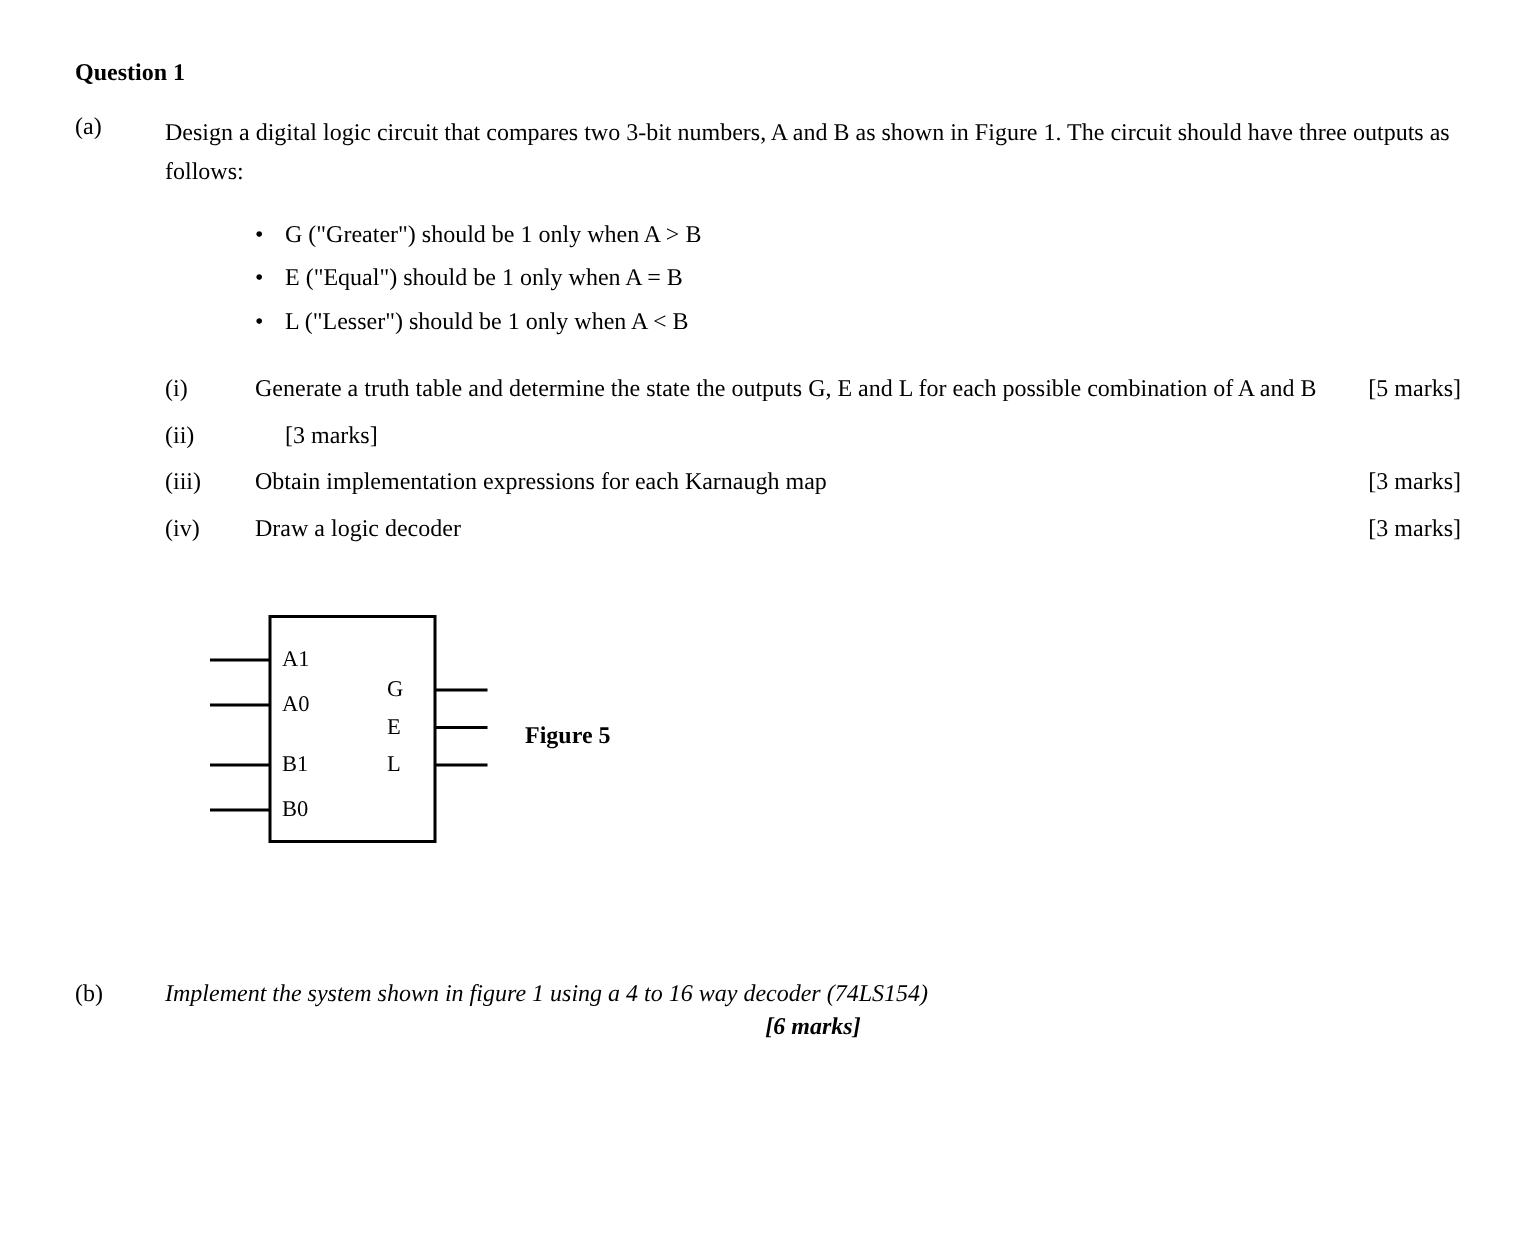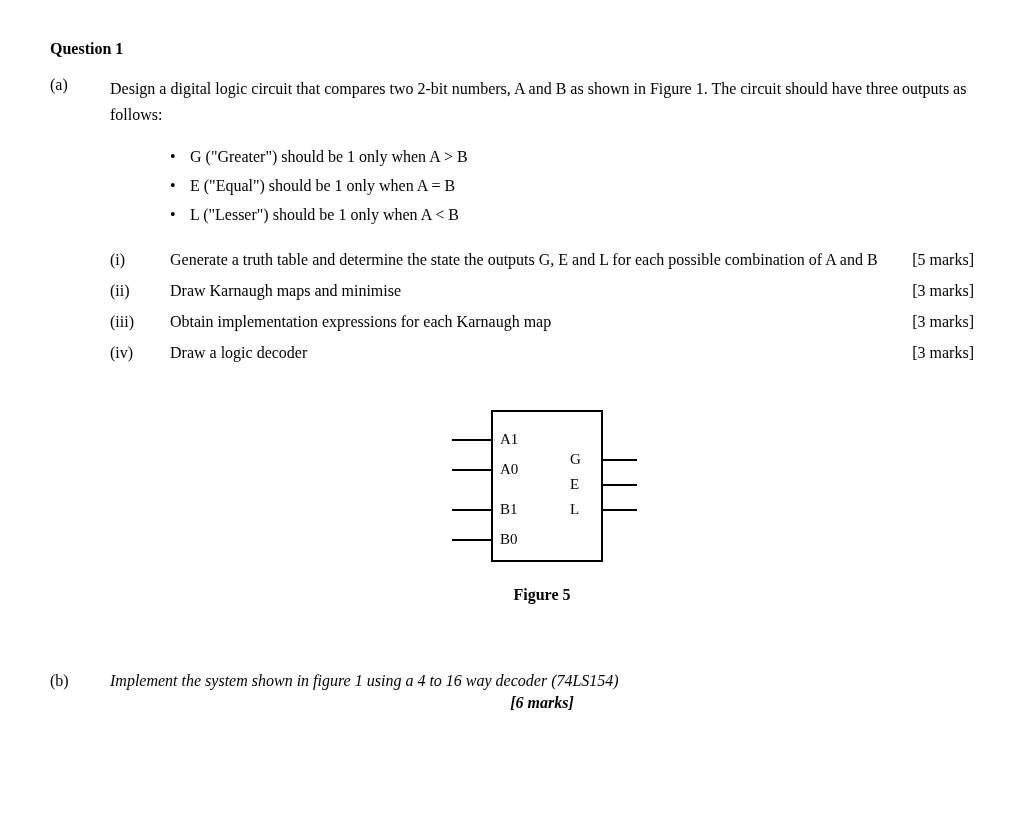--- a/index.html
+++ b/index.html
@@ -69,21 +69,21 @@
     .subpart-text {
       flex: 1;
     }
     .subpart-marks {
       font-weight: normal;
       margin-left: 20px;
       white-space: nowrap;
     }
     .figure-container {
       display: flex;
-      flex-direction: column;
+      flex-direction: row;
       align-items: center;
       margin: 30px 0 20px 0;
     }
     .part-b-marks {
       display: flex;
       justify-content: center;
       font-weight: bold;
       margin-top: 4px;
     }
     .part-b-content {
@@ -101,41 +101,40 @@
   <strong>Question 1</strong>
 </div>
 
 <br>
 
 <div class="question-body">
 
   <div class="part">
     <div class="part-label">(a)</div>
     <div class="part-content">
-      <div class="intro-text">Design a digital logic circuit that compares two 2-bit numbers, A and B as shown in Figure 1. The circuit should have three outputs as follows:</div>
+      <div class="intro-text">Design a digital logic circuit that compares two 3-bit numbers, A and B as shown in Figure 1. The circuit should have three outputs as follows:</div>
 
       <ul class="bullet-list">
         <li>G ("Greater") should be 1 only when A &gt; B</li>
         <li>E ("Equal") should be 1 only when A = B</li>
         <li>L ("Lesser") should be 1 only when A &lt; B</li>
       </ul>
 
       <div class="subparts">
 
         <div class="subpart-row">
           <span class="subpart-label">(i)</span>
           <span class="subpart-text">
             Generate a truth table and determine the state the outputs G, E and L for each possible combination of A and B
           </span>
           <span class="subpart-marks">[5 marks]</span>
         </div>
 
         <div class="subpart-row">
           <span class="subpart-label">(ii)</span>
-          <span class="subpart-text">Draw Karnaugh maps and minimise</span>
           <span class="subpart-marks">[3 marks]</span>
         </div>
 
         <div class="subpart-row">
           <span class="subpart-label">(iii)</span>
           <span class="subpart-text">Obtain implementation expressions for each Karnaugh map</span>
           <span class="subpart-marks">[3 marks]</span>
         </div>
 
         <div class="subpart-row">

